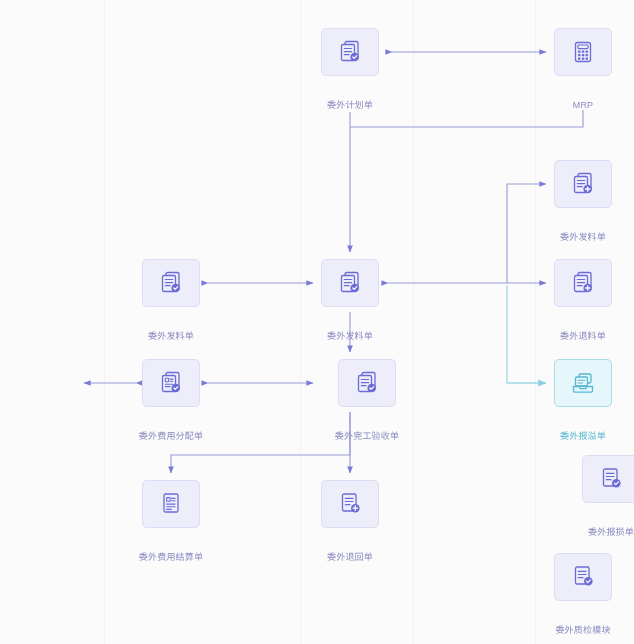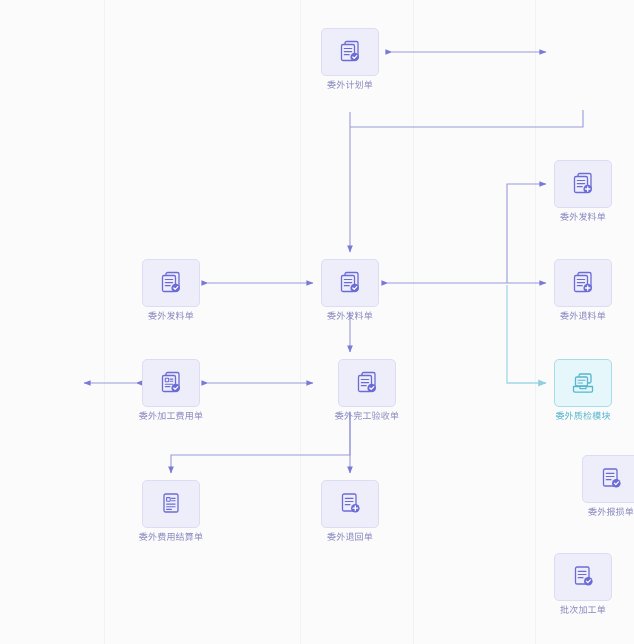--- a/index.html
+++ b/index.html
@@ -51,21 +51,21 @@
     height: 48px;
     border-radius: 5px;
     background: #eeeefb;
     border: 1px solid #dcdcf4;
     display: flex;
     align-items: center;
     justify-content: center;
     box-sizing: border-box;
   }
   .node-label {
-    margin-top: 4px;
+    margin-top: 24px;
     font-size: 9px;
     line-height: 11px;
     color: #8a8ac0;
     white-space: nowrap;
     text-align: center;
     letter-spacing: .2px;
   }
   
   .node.highlight .node-box {
     background: #e6f7fb;
@@ -135,20 +135,42 @@
           <line x1="8.3" y1="13.6" x2="15.7" y2="13.6" stroke="#6b6bd6" stroke-width="1.2" stroke-linecap="round"></line>
           <line x1="8.3" y1="16.7" x2="13.2" y2="16.7" stroke="#6b6bd6" stroke-width="1.2" stroke-linecap="round"></line>
           <circle cx="18.7" cy="19" r="4.3" fill="#6b6bd6"></circle>
           <path d="M16.8,19 l1.4,1.4 l2.6,-2.8" fill="none" stroke="#ffffff" stroke-width="1.2" stroke-linecap="round" stroke-linejoin="round"></path>
         </svg>
       </span>
     </div>
     <div class="node-label">委外计划单</div>
   </div>
 
+  <div class="node" style="left:554px;top:28px">
+    <div class="node-box">
+      <span>
+        <svg class="icon-svg" width="28" height="28" viewBox="0 0 28 28">
+          <rect x="6.5" y="4.5" width="15" height="19" rx="2" fill="none" stroke="#6b6bd6" stroke-width="1.3"></rect>
+          <rect x="9" y="7" width="10" height="3.6" rx="0.8" fill="none" stroke="#6b6bd6" stroke-width="1.1"></rect>
+          <g fill="#6b6bd6">
+            <rect x="9" y="12.6" width="2.5" height="2.2" rx="0.5"></rect>
+            <rect x="12.8" y="12.6" width="2.5" height="2.2" rx="0.5"></rect>
+            <rect x="16.5" y="12.6" width="2.5" height="2.2" rx="0.5"></rect>
+            <rect x="9" y="16.1" width="2.5" height="2.2" rx="0.5"></rect>
+            <rect x="12.8" y="16.1" width="2.5" height="2.2" rx="0.5"></rect>
+            <rect x="16.5" y="16.1" width="2.5" height="2.2" rx="0.5"></rect>
+            <rect x="9" y="19.6" width="2.5" height="2.2" rx="0.5"></rect>
+            <rect x="12.8" y="19.6" width="2.5" height="2.2" rx="0.5"></rect>
+            <rect x="16.5" y="19.6" width="2.5" height="2.2" rx="0.5"></rect>
+          </g>
+        </svg>
+      </span>
+    </div>
+    <div class="node-label">MRP</div>
+  </div>
 
   <div class="node" style="left:554px;top:259px">
     <div class="node-box">
       <span>
         <svg class="icon-svg" width="28" height="28" viewBox="0 0 28 28">
           <rect x="9" y="3.5" width="13" height="16" rx="1.6" fill="none" stroke="#6b6bd6" stroke-width="1.3"></rect>
           <rect x="5.5" y="6.5" width="13" height="16" rx="1.6" fill="#eeeefb" stroke="#6b6bd6" stroke-width="1.3"></rect>
           <line x1="8.3" y1="10.5" x2="15.7" y2="10.5" stroke="#6b6bd6" stroke-width="1.2" stroke-linecap="round"></line>
           <line x1="8.3" y1="13.6" x2="15.7" y2="13.6" stroke="#6b6bd6" stroke-width="1.2" stroke-linecap="round"></line>
           <line x1="8.3" y1="16.7" x2="13.2" y2="16.7" stroke="#6b6bd6" stroke-width="1.2" stroke-linecap="round"></line>
@@ -185,21 +207,21 @@
         <svg class="icon-svg" width="28" height="28" viewBox="0 0 28 28">
           <rect x="10" y="5" width="12" height="9" rx="1.4" fill="none" stroke="#56b7cf" stroke-width="1.3"></rect>
           <rect x="6.5" y="8" width="12" height="9" rx="1.4" fill="#e6f7fb" stroke="#56b7cf" stroke-width="1.3"></rect>
           <line x1="9" y1="11.3" x2="16" y2="11.3" stroke="#56b7cf" stroke-width="1.1" stroke-linecap="round"></line>
           <line x1="9" y1="14" x2="13.5" y2="14" stroke="#56b7cf" stroke-width="1.1" stroke-linecap="round"></line>
           <path d="M4.5,17.5 h19 v4.2 a1.4,1.4 0 0 1 -1.4,1.4 h-16.2 a1.4,1.4 0 0 1 -1.4,-1.4 z" fill="#e6f7fb" stroke="#56b7cf" stroke-width="1.3" stroke-linejoin="round"></path>
           <path d="M11,17.5 h6 v2.1 h-6 z" fill="#e6f7fb" stroke="#56b7cf" stroke-width="1.1"></path>
         </svg>
       </span>
     </div>
-    <div class="node-label">委外质检模块</div>
+    <div class="node-label">委外报溢单</div>
   </div>
 
   <div class="node" style="left:582px;top:455px">
     <div class="node-box">
       <span>
         <svg class="icon-svg" width="28" height="28" viewBox="0 0 28 28">
           <rect x="6.5" y="4" width="13.5" height="17" rx="1.6" fill="none" stroke="#6b6bd6" stroke-width="1.3"></rect>
           <line x1="9.3" y1="8.3" x2="17" y2="8.3" stroke="#6b6bd6" stroke-width="1.2" stroke-linecap="round"></line>
           <line x1="9.3" y1="11.5" x2="17" y2="11.5" stroke="#6b6bd6" stroke-width="1.2" stroke-linecap="round"></line>
           <line x1="9.3" y1="14.7" x2="14" y2="14.7" stroke="#6b6bd6" stroke-width="1.2" stroke-linecap="round"></line>
@@ -217,21 +239,21 @@
         <svg class="icon-svg" width="28" height="28" viewBox="0 0 28 28">
           <rect x="6.5" y="4" width="13.5" height="17" rx="1.6" fill="none" stroke="#6b6bd6" stroke-width="1.3"></rect>
           <line x1="9.3" y1="8.3" x2="17" y2="8.3" stroke="#6b6bd6" stroke-width="1.2" stroke-linecap="round"></line>
           <line x1="9.3" y1="11.5" x2="17" y2="11.5" stroke="#6b6bd6" stroke-width="1.2" stroke-linecap="round"></line>
           <line x1="9.3" y1="14.7" x2="14" y2="14.7" stroke="#6b6bd6" stroke-width="1.2" stroke-linecap="round"></line>
           <circle cx="19.3" cy="18.2" r="4.3" fill="#6b6bd6"></circle>
           <path d="M17.4,18.2 l1.4,1.4 l2.6,-2.8" fill="none" stroke="#ffffff" stroke-width="1.2" stroke-linecap="round" stroke-linejoin="round"></path>
         </svg>
       </span>
     </div>
-    <div class="node-label">批次加工单</div>
+    <div class="node-label">委外质检模块</div>
   </div>
 
   <div class="node" style="left:142px;top:259px">
     <div class="node-box">
       <span>
         <svg class="icon-svg" width="28" height="28" viewBox="0 0 28 28">
           <rect x="9" y="3.5" width="13" height="16" rx="1.6" fill="none" stroke="#6b6bd6" stroke-width="1.3"></rect>
           <rect x="5.5" y="6.5" width="13" height="16" rx="1.6" fill="#eeeefb" stroke="#6b6bd6" stroke-width="1.3"></rect>
           <line x1="8.3" y1="10.5" x2="15.7" y2="10.5" stroke="#6b6bd6" stroke-width="1.2" stroke-linecap="round"></line>
           <line x1="8.3" y1="13.6" x2="15.7" y2="13.6" stroke="#6b6bd6" stroke-width="1.2" stroke-linecap="round"></line>
@@ -271,21 +293,21 @@
           <rect x="8.3" y="9.3" width="3.4" height="3.4" rx="0.5" fill="none" stroke="#6b6bd6" stroke-width="1.1"></rect>
           <line x1="13.2" y1="10.1" x2="15.9" y2="10.1" stroke="#6b6bd6" stroke-width="1.1" stroke-linecap="round"></line>
           <line x1="13.2" y1="12.2" x2="15.9" y2="12.2" stroke="#6b6bd6" stroke-width="1.1" stroke-linecap="round"></line>
           <line x1="8.3" y1="15.2" x2="15.9" y2="15.2" stroke="#6b6bd6" stroke-width="1.1" stroke-linecap="round"></line>
           <line x1="8.3" y1="17.6" x2="13" y2="17.6" stroke="#6b6bd6" stroke-width="1.1" stroke-linecap="round"></line>
           <circle cx="18.7" cy="19" r="4.3" fill="#6b6bd6"></circle>
           <path d="M16.8,19 l1.4,1.4 l2.6,-2.8" fill="none" stroke="#ffffff" stroke-width="1.2" stroke-linecap="round" stroke-linejoin="round"></path>
         </svg>
       </span>
     </div>
-    <div class="node-label">委外加工费用单</div>
+    <div class="node-label">委外费用分配单</div>
   </div>
 
   <div class="node" style="left:338px;top:359px">
     <div class="node-box">
       <span>
         <svg class="icon-svg" width="28" height="28" viewBox="0 0 28 28">
           <rect x="9" y="3.5" width="13" height="16" rx="1.6" fill="none" stroke="#6b6bd6" stroke-width="1.3"></rect>
           <rect x="5.5" y="6.5" width="13" height="16" rx="1.6" fill="#eeeefb" stroke="#6b6bd6" stroke-width="1.3"></rect>
           <line x1="8.3" y1="10.5" x2="15.7" y2="10.5" stroke="#6b6bd6" stroke-width="1.2" stroke-linecap="round"></line>
           <line x1="8.3" y1="13.6" x2="15.7" y2="13.6" stroke="#6b6bd6" stroke-width="1.2" stroke-linecap="round"></line>

